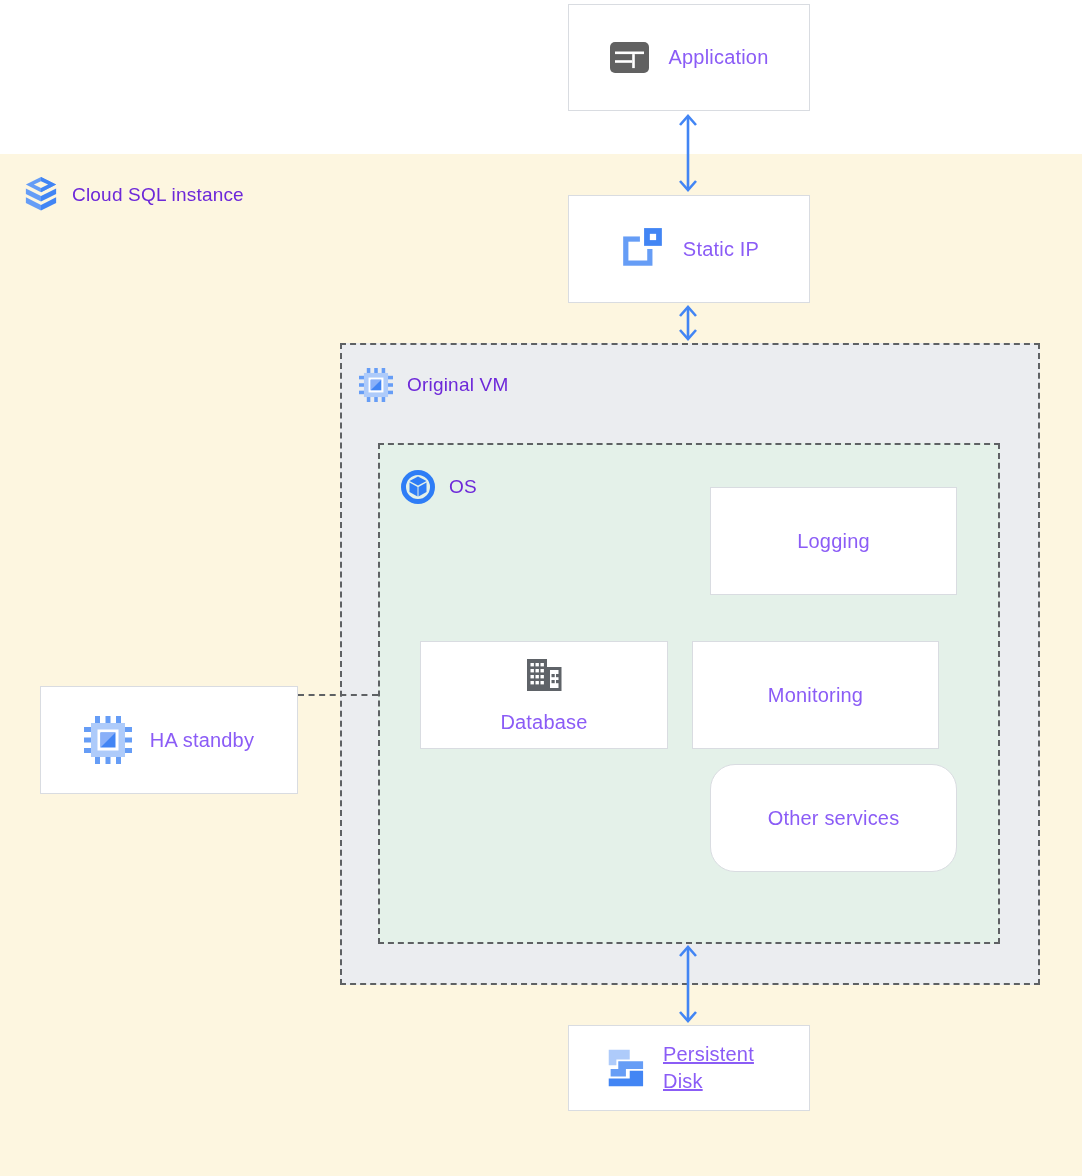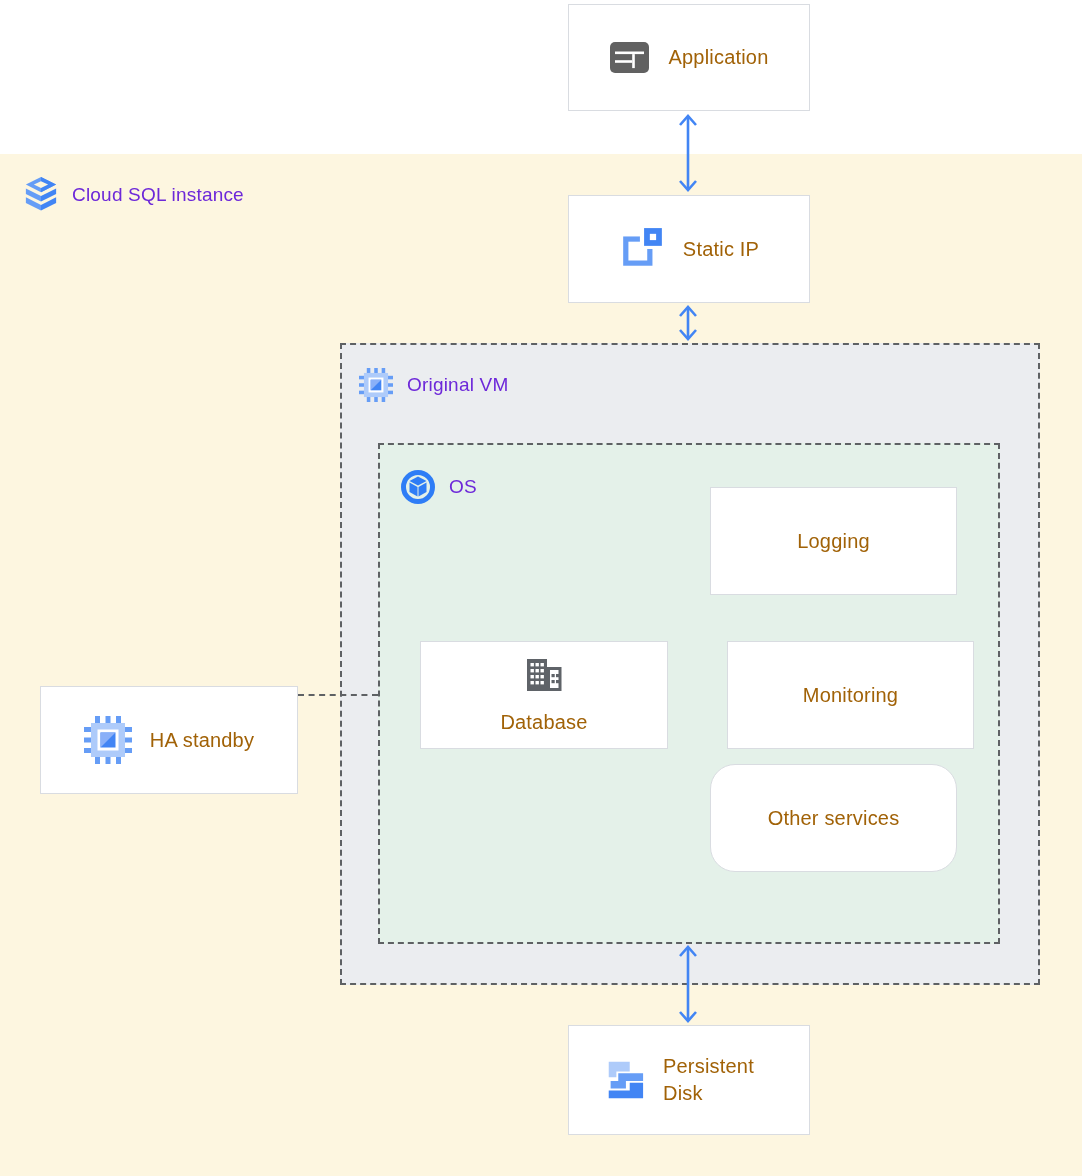--- a/index.html
+++ b/index.html
@@ -4,21 +4,21 @@
 <style>
   html,body{margin:0;padding:0;background:#fff;}
   #canvas{
     position:relative;width:1082px;height:1176px;overflow:hidden;
     font-family:"Liberation Sans", sans-serif;background:#ffffff;
   }
   .bg-yellow{position:absolute;left:0;top:154px;width:1082px;height:1022px;background:#fdf6e0;}
   .node{
     position:absolute;background:#ffffff;border:1px solid #d9dce1;
     display:flex;align-items:center;justify-content:center;gap:18px;
-    box-sizing:border-box;color:#a16207;font-size:20px;letter-spacing:.2px;
+    box-sizing:border-box;color:#8b5cf6;font-size:20px;letter-spacing:.2px;
   }
   .node .lbl{white-space:nowrap;}
   .region{position:absolute;box-sizing:border-box;border:2px dashed #5e6164;}
   .region-vm{background:#ebedf0;}
   .region-os{background:#e4f1e9;}
   .region-label{
     position:absolute;display:flex;align-items:center;gap:14px;
     color:#6d28d9;font-size:19px;letter-spacing:.2px;
   }
   .arrow{position:absolute;}
@@ -163,21 +163,21 @@
           <rect x="26.5" y="17" width="3.2" height="3.2"></rect>
             <rect x="31" y="17" width="3.2" height="3.2"></rect>
           <rect x="26.5" y="23" width="3.2" height="3.2"></rect>
             <rect x="31" y="23" width="3.2" height="3.2"></rect>
         </g>
       </svg>
     </span>
     <span class="lbl">Database</span>
   </div>
 
-  <div class="node" style="left:727px;top:641px;width:247px;height:108px;">
+  <div class="node" style="left:692px;top:641px;width:247px;height:108px;">
     <span class="lbl">Monitoring</span>
   </div>
 
   <div class="node" style="left:710px;top:764px;width:247px;height:108px;border-radius:25px;">
     <span class="lbl">Other services</span>
   </div>
 
   <div class="node" style="left:40px;top:641px;width:258px;height:108px;margin-top:45px;">
     <span>
       <svg width="48" height="48" viewBox="0 0 48 48">
@@ -209,21 +209,21 @@
   <div class="arrow" style="left:675px;top:945px;">
     <svg width="26" height="78" viewBox="0 0 26 78">
       <g stroke="#4285f4" stroke-width="2.6" fill="none">
         <line x1="13" y1="4" x2="13" y2="74"></line>
         <polyline points="5,11 13,2 21,11"></polyline>
         <polyline points="5,67 13,76 21,67"></polyline>
       </g>
     </svg>
   </div>
 
-  <div class="node" style="left:568px;top:1025px;width:242px;height:110px;">
+  <div class="node" style="left:568px;top:1025px;width:242px;height:86px;text-decoration:underline;">
     <span>
       <svg width="42" height="44" viewBox="0 0 44 44">
         <path d="M6,3 H28 V13 H14 V19 H6 Z" fill="#aecbfa"></path>
         <path d="M16,15 H42 V23 H24 V31 H8 V23 H16 Z" fill="#669df6"></path>
         <path d="M28,25 H42 V41 H6 V33 H28 Z" fill="#4285f4"></path>
       </svg>
     </span>
     <span class="lbl pd-lbl" style="white-space:normal;">Persistent Disk</span>
   </div>
 

